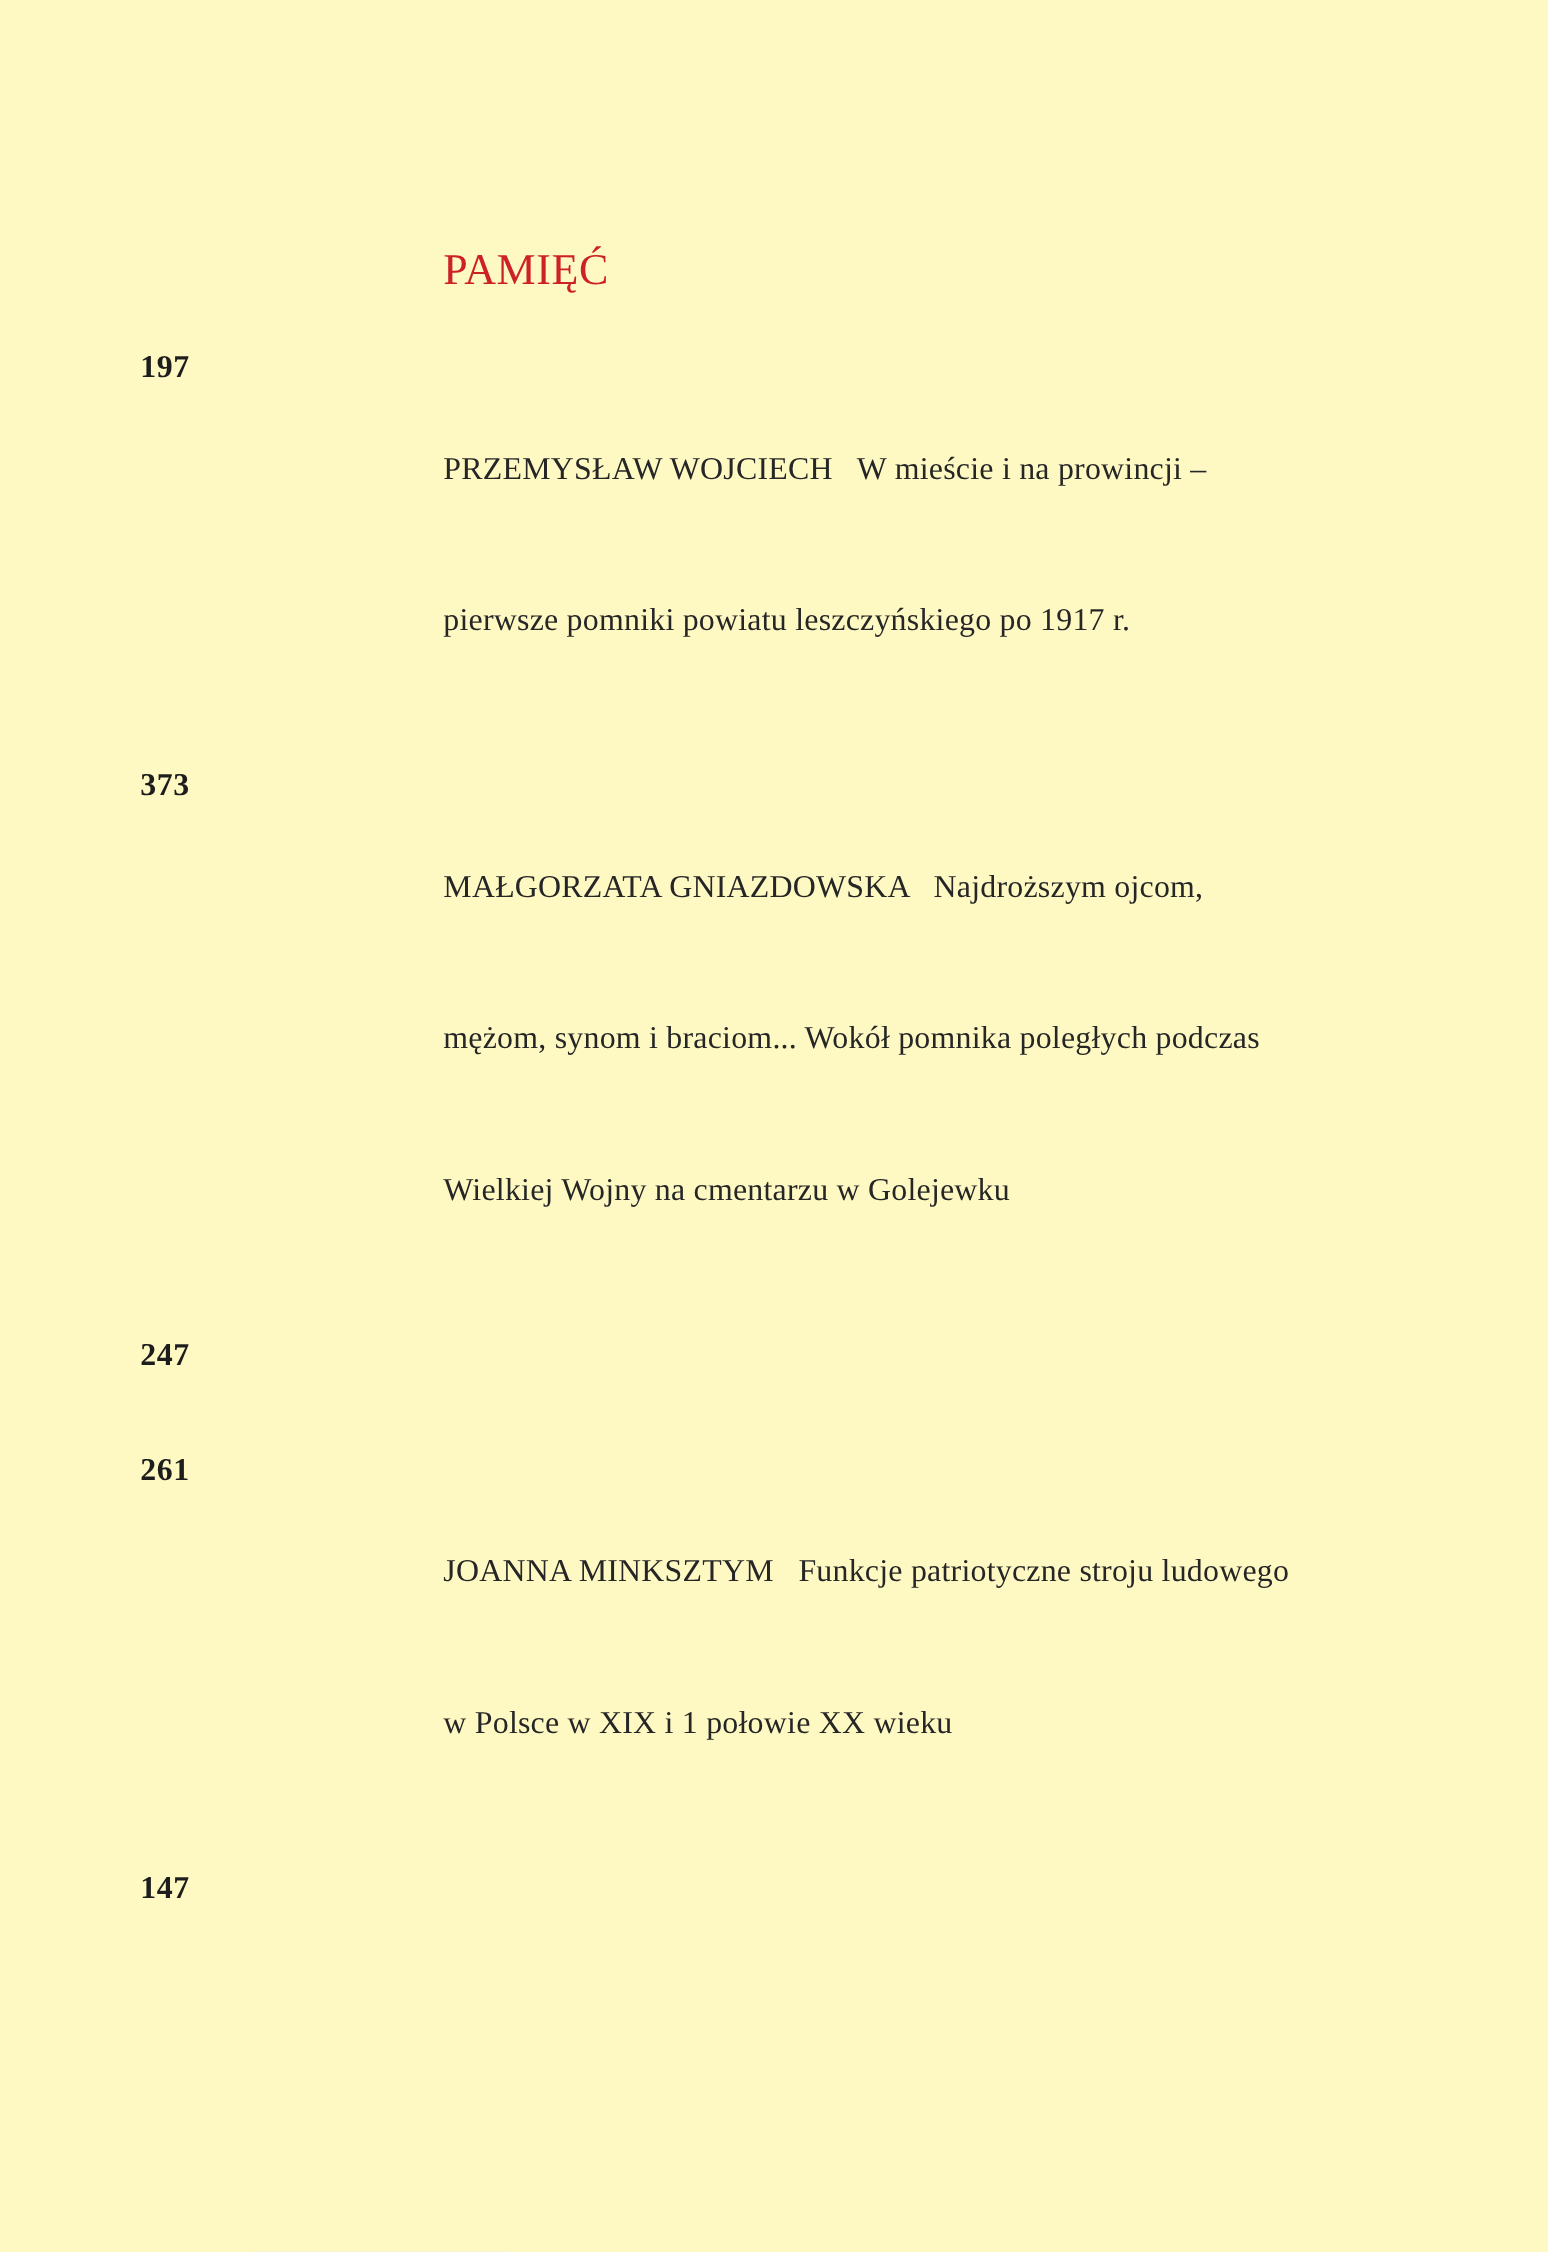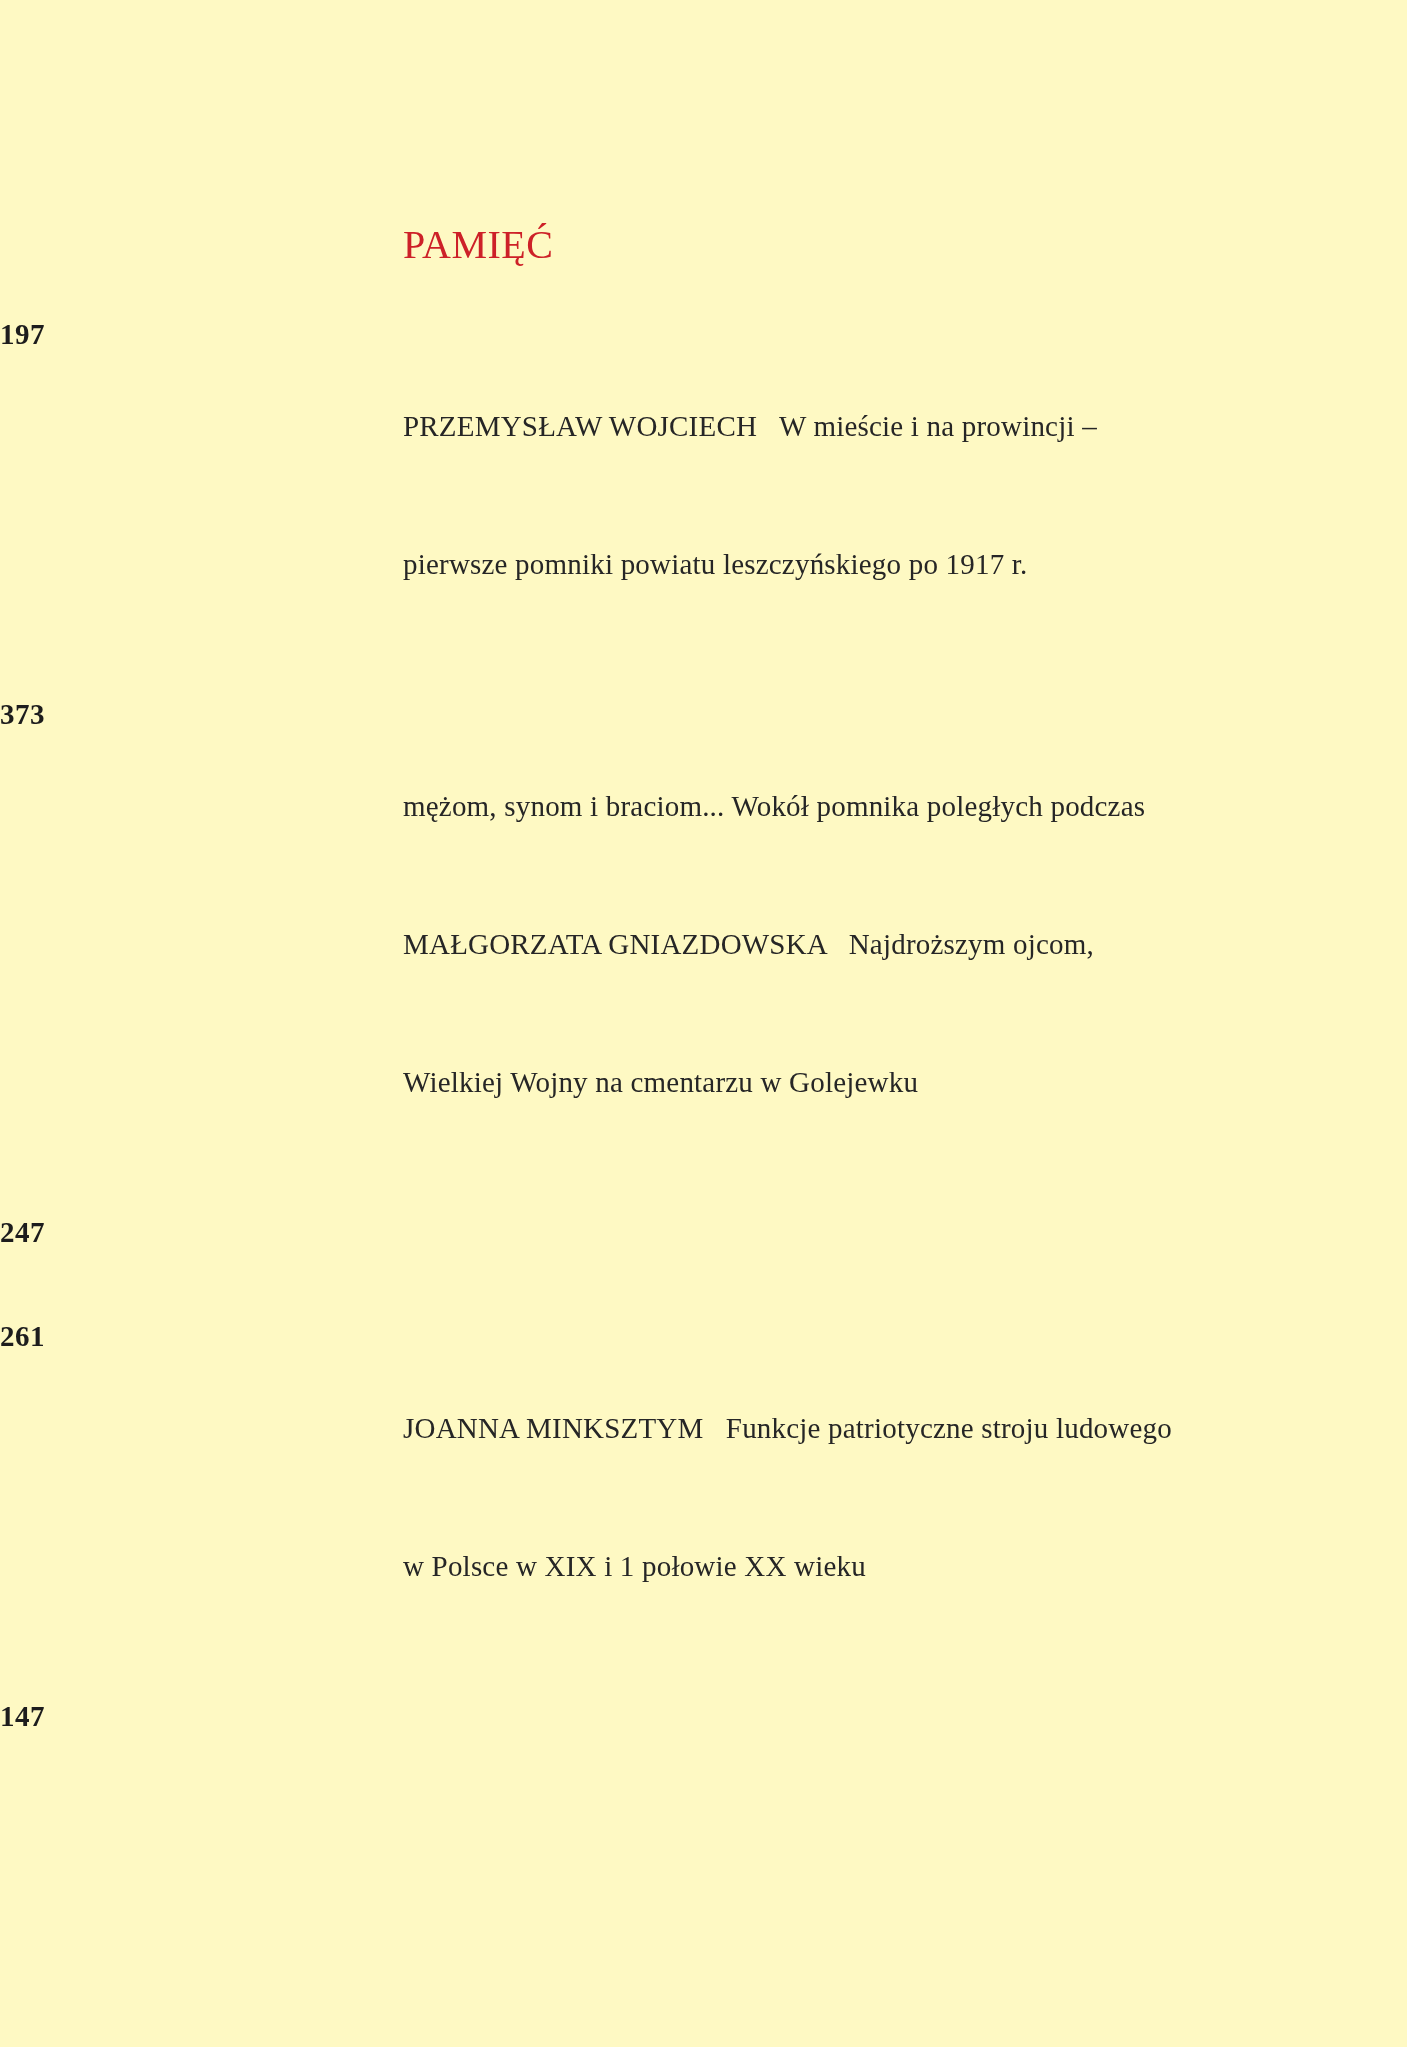--- a/index.html
+++ b/index.html
@@ -29,21 +29,21 @@
     font-weight: 400;
   }
   .section-title.first { margin-top: 225px; }
   .toc-entry {
     display: flex;
     align-items: flex-start;
     margin-bottom: 12px;
   }
   .page-num {
     flex: 0 0 300px;
-    text-align: left;
+    text-align: center;
     font-weight: 700;
     font-size: 29px;
     line-height: 46px;
     color: #1d1d1d;
     letter-spacing: 0.5px;
   }
   .entry-text {
     margin-left: 103px;
     font-size: 29px;
     line-height: 46px;
@@ -63,22 +63,22 @@
       <div class="page-num">197</div>
       <div class="entry-text">
         <div>PRZEMYSŁAW WOJCIECH   W mieście i na prowincji –</div>
         <div>pierwsze pomniki powiatu leszczyńskiego po 1917 r.</div>
       </div>
     </div>
 
     <div class="toc-entry">
       <div class="page-num">373</div>
       <div class="entry-text">
+        <div>MAŁGORZATA GNIAZDOWSKA   Najdroższym ojcom,</div>
         <div>mężom, synom i braciom... Wokół pomnika poległych podczas</div>
-        <div>MAŁGORZATA GNIAZDOWSKA   Najdroższym ojcom,</div>
         <div>Wielkiej Wojny na cmentarzu w Golejewku</div>
       </div>
     </div>
 
     <div class="toc-entry">
       <div class="page-num">247</div>
       <div class="entry-text">
       </div>
     </div>
 

